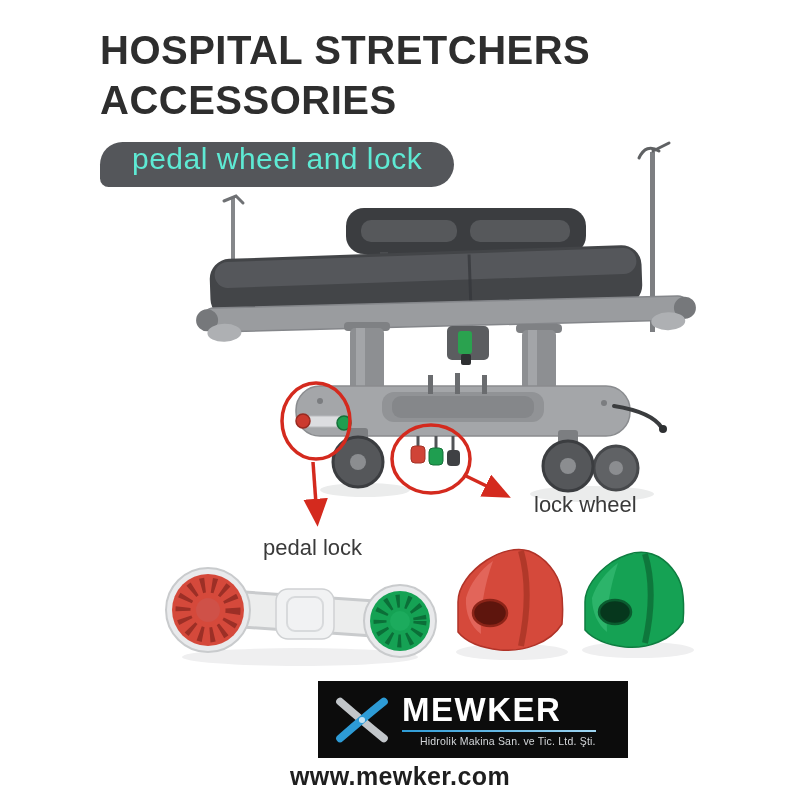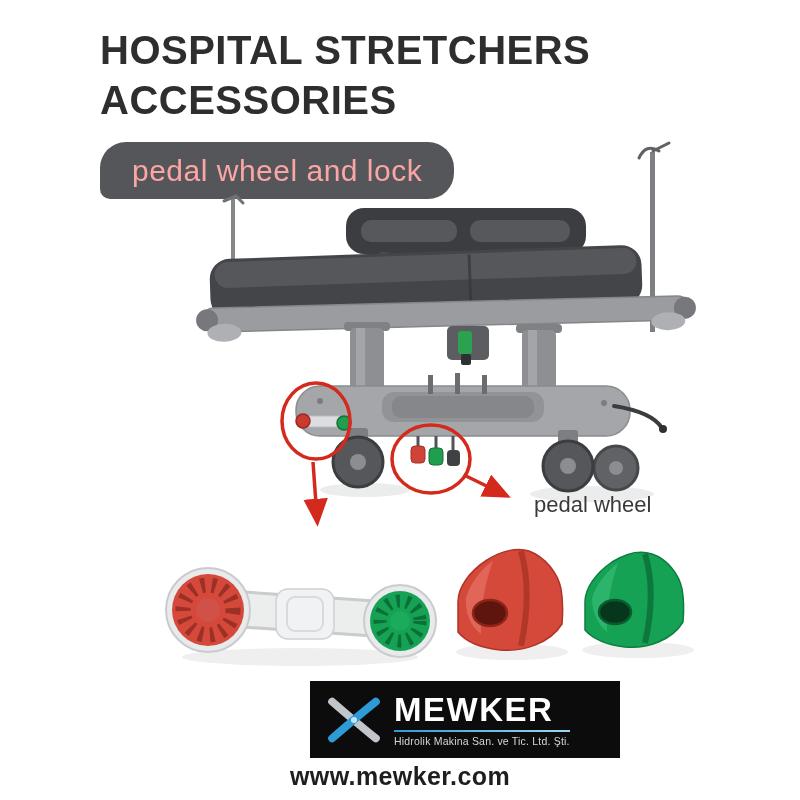--- a/index.html
+++ b/index.html
@@ -7,38 +7,38 @@
     position:relative; width:800px; height:800px; background:#ffffff;
     font-family:"Liberation Sans", sans-serif; overflow:hidden;
   }
   .title {
     position:absolute; left:100px; top:6px;
     font-size:40px; font-weight:bold; color:#2e2e2e;
     line-height:1.24; letter-spacing:0.5px;margin-top:20px;
   }
   .bubble {
     position:absolute; left:100px; top:142px;
-    background:#54565a; color:#fca5a5;
+    background:#54565a; color:#5eead4;
     border-radius:26px 26px 26px 10px;
-    padding:12px 32px 11px; font-size:30px; letter-spacing:0.5px;
+    padding:0 32px 11px; font-size:30px; letter-spacing:0.5px;
   }
   .scene { position:absolute; left:0; top:0; width:800px; height:800px; }
   .callout { position:absolute; color:#3a3a3a; font-size:22px; }
   .callout-wheel { left:534px; top:492px; }
   .callout-lock  { left:263px; top:535px; }
   .logo-block {
-    position:absolute; left:310px; top:681px; width:310px; height:77px;
+    position:absolute; left:318px; top:681px; width:310px; height:77px;
     background:#0c0c0c; display:flex; align-items:center; gap:12px;
     padding:0 16px; box-sizing:border-box;
   }
   .logo-mark { width:56px; height:50px; flex:0 0 auto; }
   .logo-text { display:flex; flex-direction:column; min-width:0; }
   .brand { color:#ffffff; font-size:33px; font-weight:bold; letter-spacing:1.5px; line-height:1; }
   .brand-rule { height:2px; background:linear-gradient(90deg,#2d9bd6,#9fd6f2); margin:4px 0 3px; }
-  .brand-sub { color:#d3d6d9; font-size:10.5px; letter-spacing:0.2px; white-space:nowrap; }
+  .brand-sub { color:#d3d6d9; font-size:10.5px; letter-spacing:0.2px; white-space:nowrap;margin-left:18px; }
   .website {
     position:absolute; left:0; top:762px; width:100%; text-align:center;
     font-size:25px; font-weight:bold; color:#1e1e1e; letter-spacing:0.4px;
   }
 </style>
 </head>
 <body>
 
 <div class="page">
 
@@ -185,21 +185,22 @@
     <g>
       <ellipse cx="638" cy="650" rx="56" ry="8" fill="#efeff0"></ellipse>
       <path d="M 585 630 L 585 602 C 585 588 596 573 612 562 C 625 554 640 550 652 554 C 667 559 679 574 682 589 C 684 600 684 611 683 622 C 672 640 648 649 625 647 C 608 645 593 639 585 630 Z" fill="#15a254" stroke="#0e7d40" stroke-width="1.5"></path>
       <path d="M 592 598 C 596 585 606 572 618 563 C 610 587 606 610 607 632 C 598 625 592 612 592 598 Z" fill="#2cb46a"></path>
       <path d="M 645 554 C 652 577 653 607 645 643" stroke="#0c6d36" stroke-width="6" fill="none" opacity="0.8"></path>
       <ellipse cx="615" cy="612" rx="16" ry="12" fill="#06371d"></ellipse>
       <ellipse cx="615" cy="612" rx="16" ry="12" fill="none" stroke="#0a5c2f" stroke-width="2.5"></ellipse>
     </g>
   </svg>
 
-  <div class="callout callout-wheel">pedal wheel</div>
+  <div class="callout callout-wheel">lock wheel</div>
+  <div class="callout callout-lock">pedal lock</div>
 
   <div class="logo-block">
     <svg class="logo-mark" viewBox="0 0 64 56" aria-hidden="true">
       <path d="M 7 7 C 22 20 42 37 57 49" stroke="#c2c6ca" stroke-width="9" stroke-linecap="round" fill="none"></path>
       <path d="M 7 49 C 22 36 42 19 57 7" stroke="#2d9bd6" stroke-width="9" stroke-linecap="round" fill="none"></path>
       <circle cx="32" cy="28" r="3.5" fill="#eaf5fc" opacity="0.8"></circle>
     </svg>
     <div class="logo-text">
       <div class="brand">MEWKER</div>
       <div class="brand-rule"></div>

